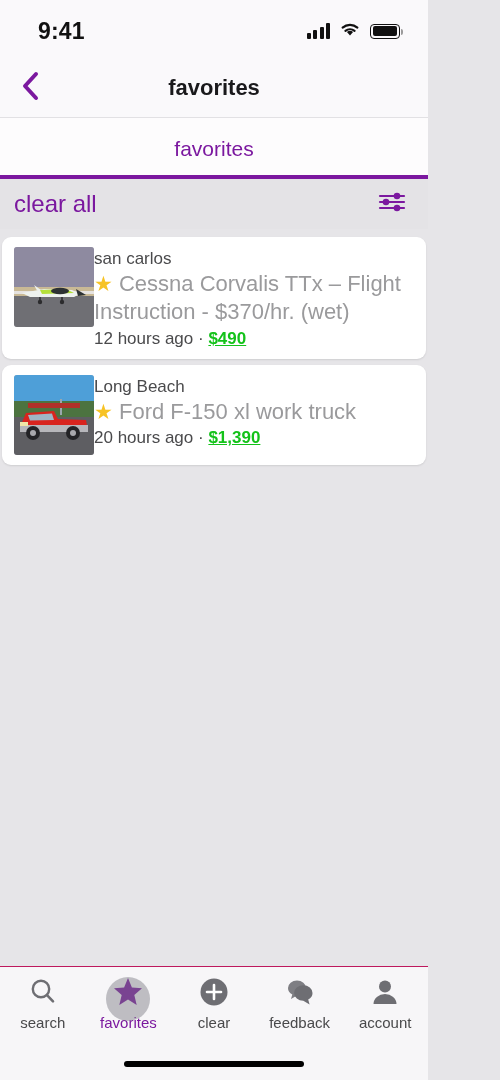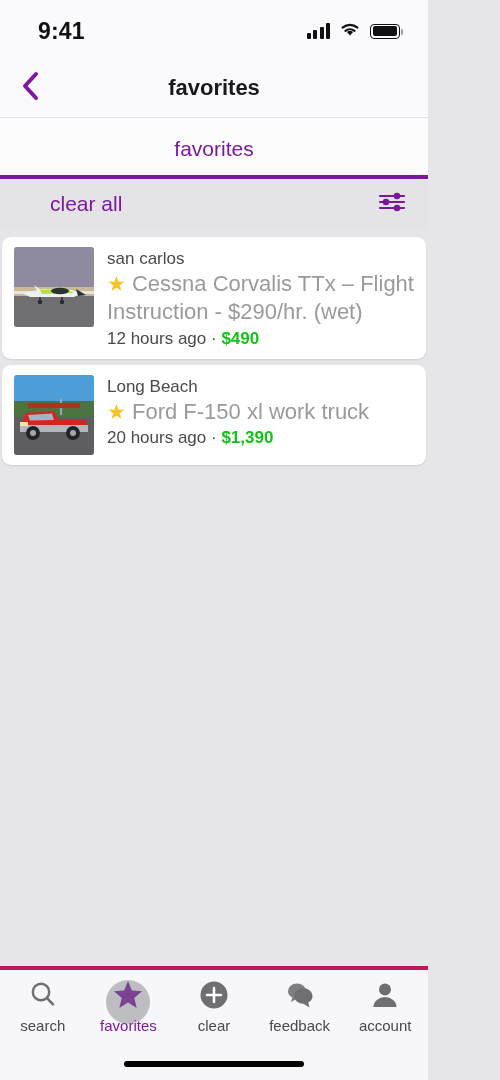--- a/index.html
+++ b/index.html
@@ -124,45 +124,43 @@
   .action-bar {
     height: 50px;
     background: #e4e3e6;
     display: flex;
     align-items: center;
     justify-content: space-between;
     padding: 0 16px 0 14px;
     flex: none;
   }
   .clear-all {
-    font-size: 21px;
+    font-size: 24px;
     color: #7b189f;
     cursor: pointer;
-    margin-left: 36px;
   }
   .filter-button {
     width: 40px; height: 34px;
     display: flex; align-items: center; justify-content: center;
     cursor: pointer;
   }
 
   
   .list-area {
     flex: 1 1 auto;
     background: #e6e5e8;
     overflow: hidden;
     padding-top: 4px;
   }
   .card {
     background: #ffffff;
     border-radius: 9px;
     margin: 4px 2px 6px 2px;
     display: flex;
     padding: 10px 10px 10px 12px;
-    gap: 13px;
     box-shadow: 0 1px 2px rgba(0,0,0,0.10);
     cursor: pointer;
   }
   .thumb {
     width: 80px; height: 80px;
     border-radius: 3px;
     flex: none;
     overflow: hidden;
     position: relative;
     background: #bcbcc4;
@@ -181,27 +179,27 @@
     color: #9a9a9c;
     line-height: 1.28;
     font-weight: 400;
   }
   .star { color: #f7c325; font-size: 21px; }
   .card-meta {
     font-size: 17px;
     color: #4a4a4c;
     margin-top: 2px;
   }
-  .price { color: #14c21a; font-weight: 700; }
+  .price { color: #14c21a; font-weight: 700; text-decoration: underline; }
 
   
   .bottom-nav {
     height: 82px;
     background: #f7f6f8;
-    border-top: 4px solid #be185d;
+    border-top: 1px solid #be185d;
     display: flex;
     align-items: flex-start;
     padding-top: 8px;
     flex: none;
   }
   .nav-item {
     flex: 1;
     display: flex;
     flex-direction: column;
     align-items: center;
@@ -320,21 +318,21 @@
           <rect x="25" y="50" width="2" height="5" fill="#3a3a3c"></rect>
           <rect x="47" y="50" width="2" height="5" fill="#3a3a3c"></rect>
           <circle cx="26" cy="55" r="2.2" fill="#2b2b2d"></circle>
           <circle cx="48" cy="55" r="2.2" fill="#2b2b2d"></circle>
         </svg>
       </div>
       <div class="card-body">
         <div class="card-location">san carlos</div>
         <div class="card-title">
           <span class="star">★</span>
-          <span>Cessna Corvalis TTx – Flight Instruction - $290/hr. (wet)</span>
+          <span>Cessna Corvalis TTx – Flight Instruction - $370/hr. (wet)</span>
         </div>
         <div class="card-meta">
           <span>12 hours ago</span>
           <span>·</span>
           <span class="price">$490</span>
         </div>
       </div>
     </div>
 
     <div class="card">

